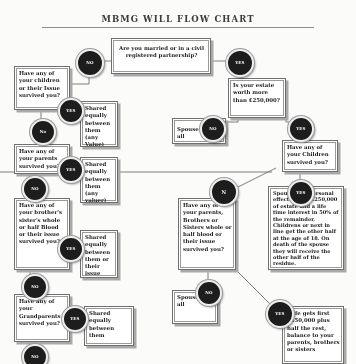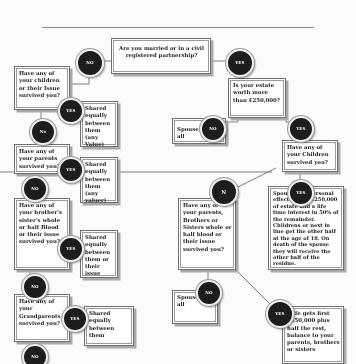--- a/index.html
+++ b/index.html
@@ -70,20 +70,21 @@
     text-align:center;
     line-height:4.5px;
   }
   .node.big{font-size:5px;}
 </style>
 </head>
 <body>
 
 <div id="chart">
 
+  <div class="title">MBMG WILL FLOW CHART</div>
   <div class="title-rule"></div>
 
   <svg class="wires" viewBox="0 0 356 364" width="356" height="364">
     <g stroke="#6f6f6f" stroke-width="0.9" fill="none">
 
       <line x1="100" y1="61" x2="112" y2="61"></line>
 
       <line x1="210" y1="61" x2="226" y2="61"></line>
 
       <path d="M89,72 L89,84 L56,84 L56,78"></path>

